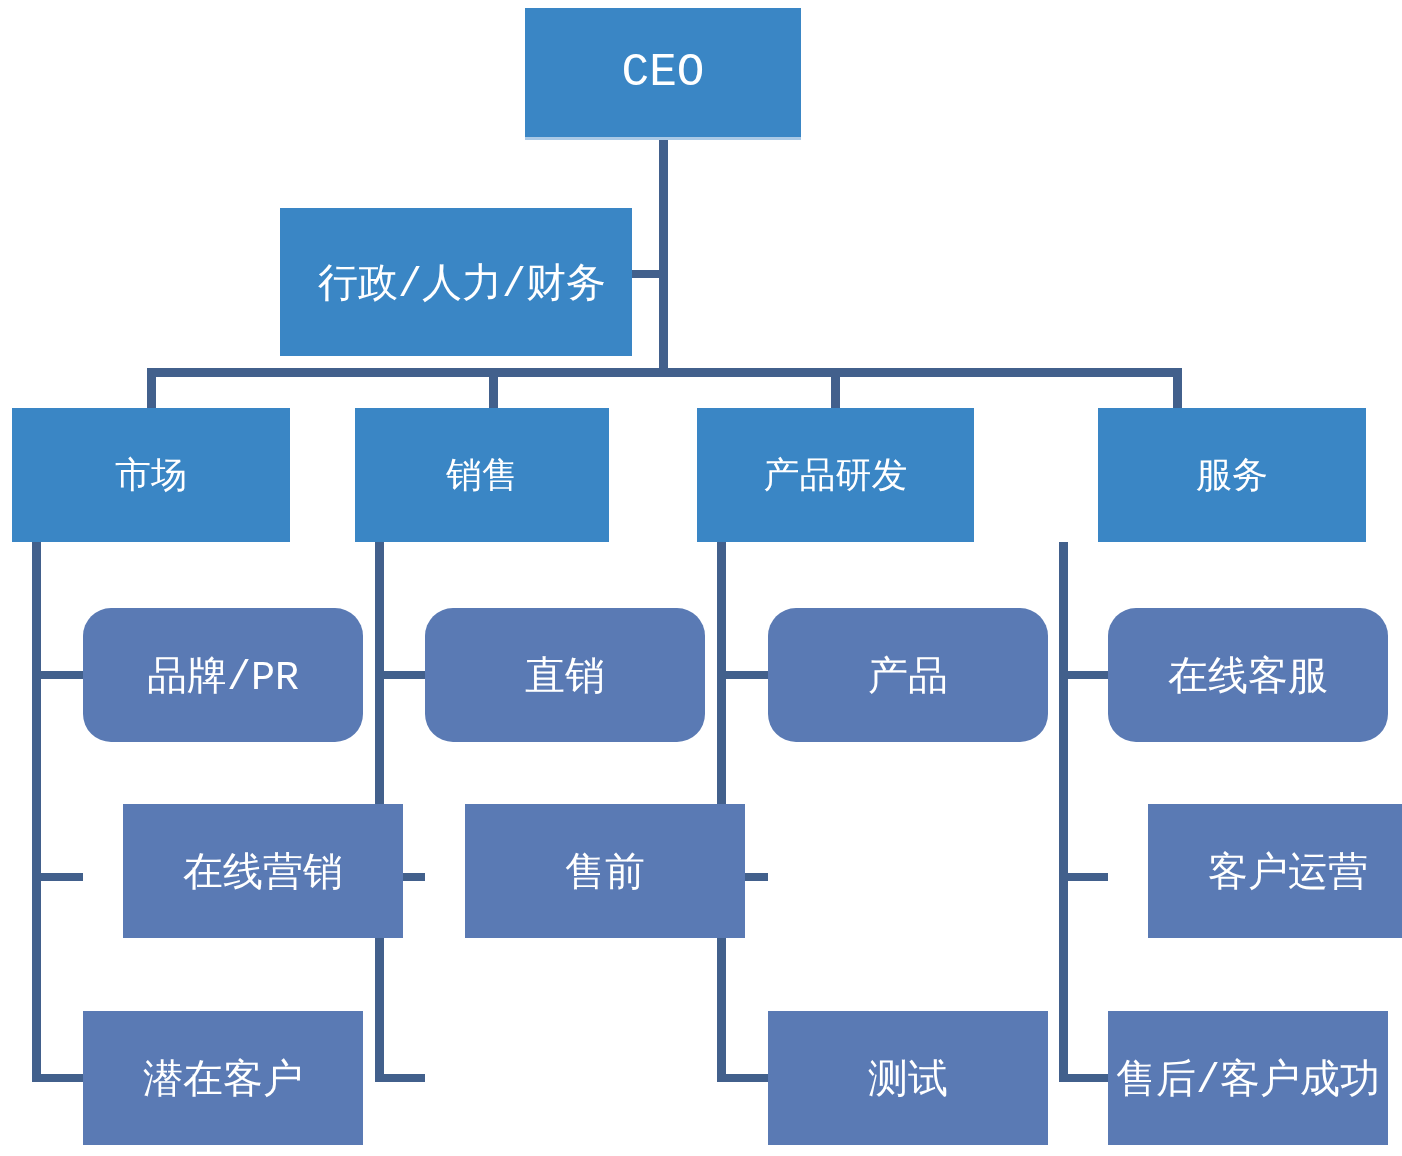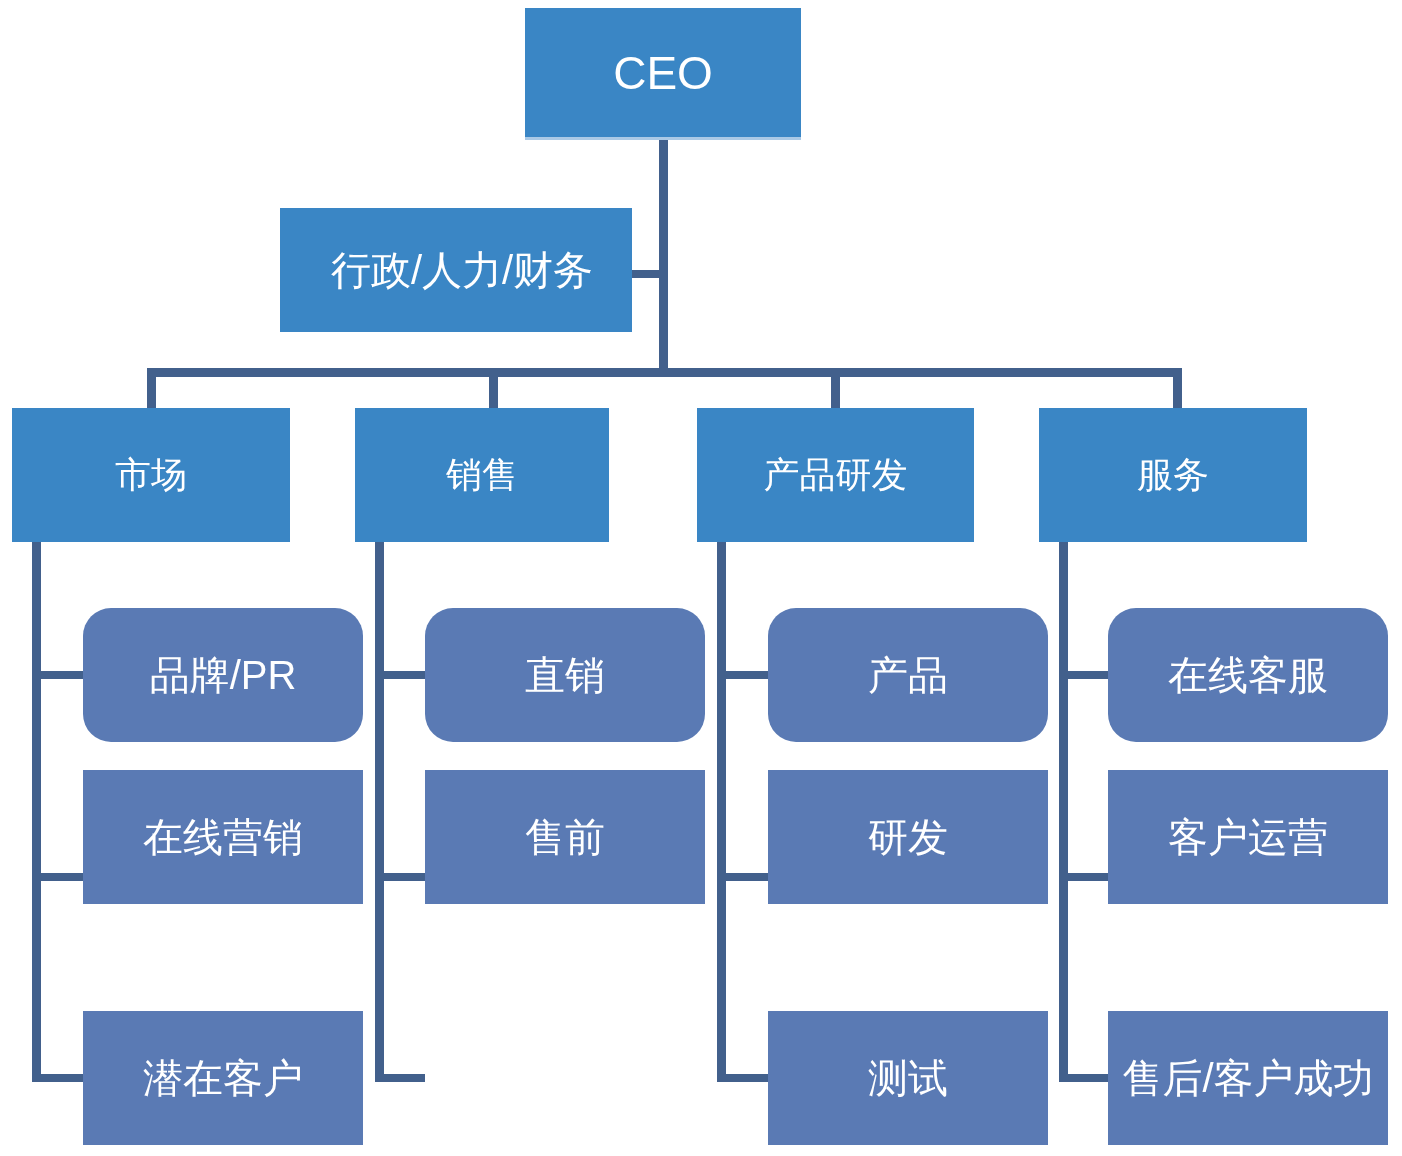--- a/index.html
+++ b/index.html
@@ -5,21 +5,21 @@
   html, body {
     margin: 0;
     padding: 0;
     background: #ffffff;
   }
   #canvas {
     position: relative;
     width: 1402px;
     height: 1156px;
     background: #ffffff;
-    font-family: Liberation Sans, sans-serif;
+    font-family: Liberation Mono, monospace;
     overflow: hidden;
   }
   .node {
     position: absolute;
     display: flex;
     align-items: center;
     justify-content: center;
     color: #ffffff;
     text-align: center;
     white-space: nowrap;
@@ -30,42 +30,42 @@
   }
   .lvl-sub {
     background: #5a7ab4;
   }
   .ceo-box {
     left: 525px; top: 8px; width: 276px; height: 132px;
     font-size: 46px;
     border-bottom: 3px solid #aac9e6;
   }
   .assistant-box {
-    left: 280px; top: 208px; width: 352px; height: 124px;
+    left: 280px; top: 208px; width: 352px; height: 148px;
     font-size: 40px;
     padding-left: 12px;
   }
   .dept {
     top: 408px; height: 134px;
     font-size: 36px;
   }
   .dept-1 { left: 12px;   width: 278px; }
   .dept-2 { left: 355px;  width: 254px; }
   .dept-3 { left: 697px;  width: 277px; }
-  .dept-4 { left: 1039px; width: 268px; }
+  .dept-4 { left: 1098px; width: 268px; }
   .sub {
     width: 280px; height: 134px;
     font-size: 40px;
   }
   .col-1 { left: 83px; }
   .col-2 { left: 425px; }
   .col-3 { left: 768px; }
   .col-4 { left: 1108px; }
   .row-1 { top: 608px; border-radius: 28px; }
-  .row-2 { top: 770px; }
+  .row-2 { top: 804px; margin-left: 40px; }
   .row-3 { top: 1011px; }
   .line {
     position: absolute;
     background: #42608c;
   }
   
   .ln-ceo-trunk   { left: 659px;  top: 140px; width: 9px;    height: 237px; }
   .ln-asst-stub   { left: 628px;  top: 270px; width: 36px;   height: 8px; }
   
   .ln-bus         { left: 147px;  top: 368px; width: 1035px; height: 9px; }
@@ -130,20 +130,19 @@
   <div class="node lvl-top dept dept-4">服务</div>
 
   <div class="node lvl-sub sub col-1 row-1">品牌/PR</div>
   <div class="node lvl-sub sub col-1 row-2">在线营销</div>
   <div class="node lvl-sub sub col-1 row-3">潜在客户</div>
 
   <div class="node lvl-sub sub col-2 row-1">直销</div>
   <div class="node lvl-sub sub col-2 row-2">售前</div>
 
   <div class="node lvl-sub sub col-3 row-1">产品</div>
-  <div class="node lvl-sub sub col-3 row-2">研发</div>
   <div class="node lvl-sub sub col-3 row-3">测试</div>
 
   <div class="node lvl-sub sub col-4 row-1">在线客服</div>
   <div class="node lvl-sub sub col-4 row-2">客户运营</div>
   <div class="node lvl-sub sub col-4 row-3">售后/客户成功</div>
 
 </div>
 
 </body></html>

